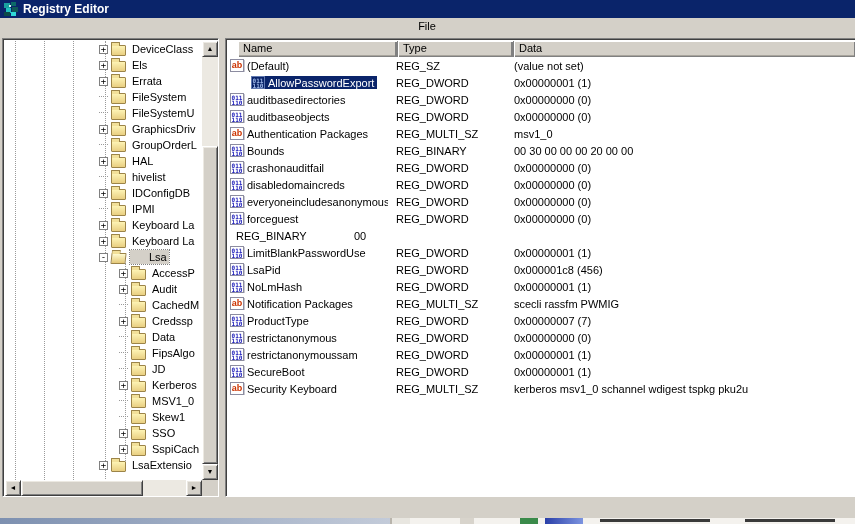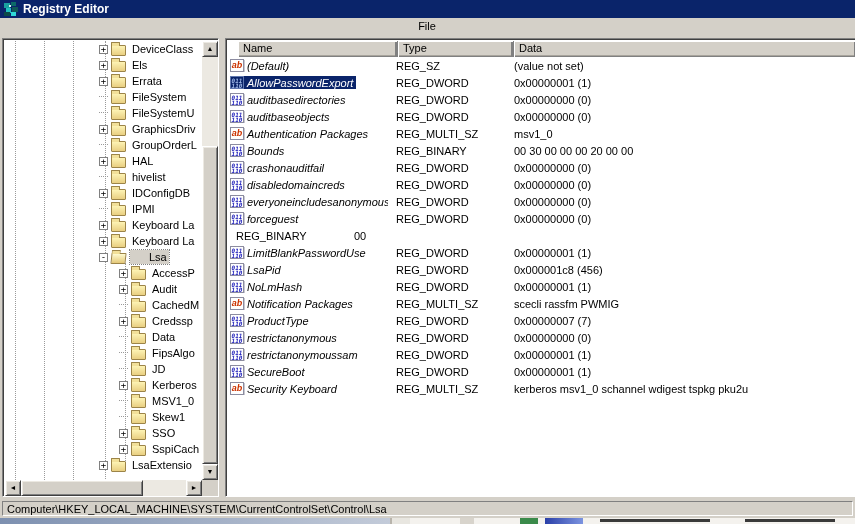--- a/index.html
+++ b/index.html
@@ -55,22 +55,22 @@
   
   .list-header{position:absolute;left:12px;top:2px;right:0;height:16px;display:flex;}
   .hcell{background:#d4d0c8;border-right:1px solid #808080;box-shadow:inset 1px 1px 0 #fff,inset -2px -1px 0 #808080,inset 0 -2px 0 #a8a49c;
          box-sizing:border-box;padding:1px 0 0 5px;cursor:default;}
   .hc0{width:160px;} .hc1{width:116px;} .hc2{flex:1;border-right:none;}
   #list-rows{position:absolute;left:2px;top:18px;right:0;bottom:2px;background:#fff;}
   .list-row{height:17px;display:flex;align-items:center;white-space:nowrap;cursor:default;}
   .cell-name{width:160px;display:flex;align-items:center;overflow:hidden;flex:0 0 auto;padding-left:2px;box-sizing:border-box;}
   .cell-type{width:120px;flex:0 0 auto;padding-left:8px;box-sizing:border-box;}
   .cell-data{flex:1;padding-left:6px;overflow:hidden;}
-  .sel-wrap{display:flex;align-items:flex-end;padding-right:3px;font-style:italic;}
-  .sel-wrap.selected{background:#0a246a;}
+  .sel-wrap{display:flex;align-items:flex-end;padding-right:3px;}
+  .sel-wrap.selected{background:#0a246a;margin-left:21px;}
   .sel-wrap.selected .val-label{color:#fff;}
   .val-label{padding-left:3px;}
   .vicon{width:14px;height:13px;box-sizing:border-box;border:1px solid #8c8ca0;background:#fff;
          flex:0 0 auto;display:flex;flex-direction:column;align-items:center;justify-content:center;
          box-shadow:1px 1px 0 #c8c8d0;}
   .vicon.ab{color:#cc3300;font-weight:bold;font-size:9px;line-height:9px;font-family:"Liberation Sans",sans-serif;}
   .vicon.bin{color:#2222bb;font-size:6px;line-height:5px;font-family:"DejaVu Sans Mono",monospace;font-weight:bold;}
   .sel-wrap.selected .vicon{background:#0a246a;border-color:#6078b0;box-shadow:none;}
   .sel-wrap.selected .vicon.bin{color:#9fb8e8;}
   
@@ -521,23 +521,20 @@
                 <span class="val-label">Security Keyboard</span>
               </span>
             </span>
             <span class="cell-type">REG_MULTI_SZ</span>
             <span class="cell-data">kerberos msv1_0 schannel wdigest tspkg pku2u</span>
           </div>
         </div>
     </div>
   </div>
 
-  <div id="statusbar">
-    <div id="status-field">Computer\HKEY_LOCAL_MACHINE\SYSTEM\CurrentControlSet\Control\Lsa</div>
-  </div>
 
   <div id="sliver">
     <div class="sl-block sl-a"></div>
     <div class="sl-block sl-b"></div>
     <div class="sl-block sl-c"></div>
     <div class="sl-block sl-d"></div>
     <div class="sl-block sl-e"></div>
     <div class="sl-block sl-f"></div>
     <div class="sl-block sl-g"></div>
   </div>

